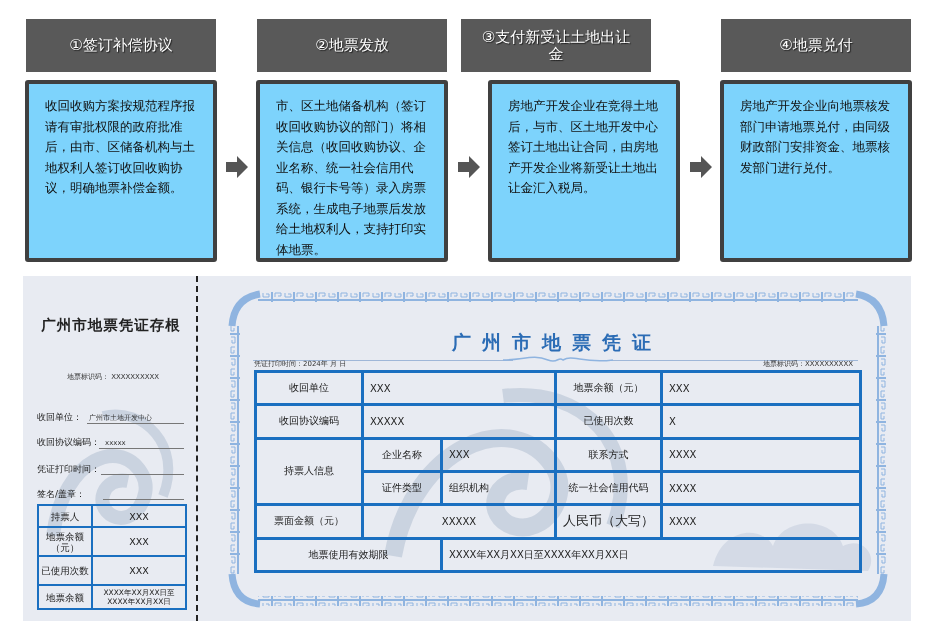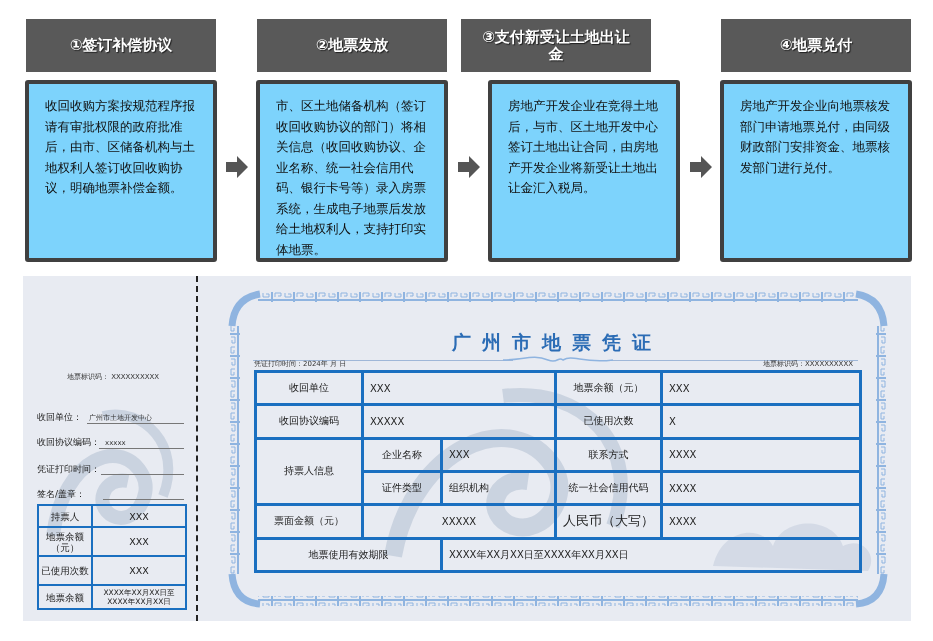--- a/index.html
+++ b/index.html
@@ -4,21 +4,21 @@
 <style>
   * { box-sizing: border-box; margin: 0; padding: 0; }
   html, body { width: 933px; height: 641px; background: #ffffff; overflow: hidden; }
   body { position: relative; font-family: "DejaVu Sans", "Liberation Sans", sans-serif; color: #1a1a1a; }
 
   
   .step-header {
     position: absolute; top: 19px; width: 190px; height: 53px;
     background: #595959; color: #ffffff;
     display: flex; align-items: center; justify-content: center; text-align: center;
-    font-weight: bold; font-size: 15px; line-height: 17px;
+    font-weight: normal; font-size: 15px; line-height: 17px;
     text-shadow: 1px 1px 1px #1e1e1e;
     padding: 0 14px;
   }
   .step-body {
     position: absolute; top: 80px; width: 192px; height: 182px;
     border: 4px solid #404040; border-radius: 3px; background: #7dd3fc;
     padding: 12px 14px 0 16px;
     font-size: 12.5px; line-height: 20.5px; color: #111;
   }
   .arrow { position: absolute; top: 156px; width: 22px; height: 22px; }
@@ -134,20 +134,21 @@
     <path d="M70 20 C110 10 150 50 130 100" stroke="#4a6a90" stroke-width="10" fill="none"></path>
   </svg>
   <svg class="wm" style="left:330px;top:110px;" width="300" height="180" viewBox="0 0 300 180">
     <path d="M40 170 C60 60 160 20 200 80 C220 110 190 150 160 140 C130 130 140 90 175 95" stroke="#4a6a90" stroke-width="18" fill="none"></path>
     <path d="M150 10 C230 0 290 60 260 140" stroke="#4a6a90" stroke-width="14" fill="none"></path>
   </svg>
   <svg class="wm" style="left:680px;top:230px;" width="180" height="80" viewBox="0 0 180 80">
     <path d="M10 60 C20 20 60 20 70 40 C80 10 130 10 140 40 C160 30 175 50 165 65 Z" fill="#7d93b3"></path>
   </svg>
 
+  <div class="stub-title">广州市地票凭证存根</div>
   <div class="stub-id">
     <span>地票标识码：</span>
     <span>XXXXXXXXXX</span>
   </div>
 
   <div class="stub-field" style="top:135px;">收回单位：</div>
   <div class="stub-line" style="left:64px;top:147px;width:97px;"></div>
   <div class="stub-field-val" style="left:66px;top:137px;">广州市土地开发中心</div>
 
   <div class="stub-field" style="top:160px;">收回协议编码：</div>

